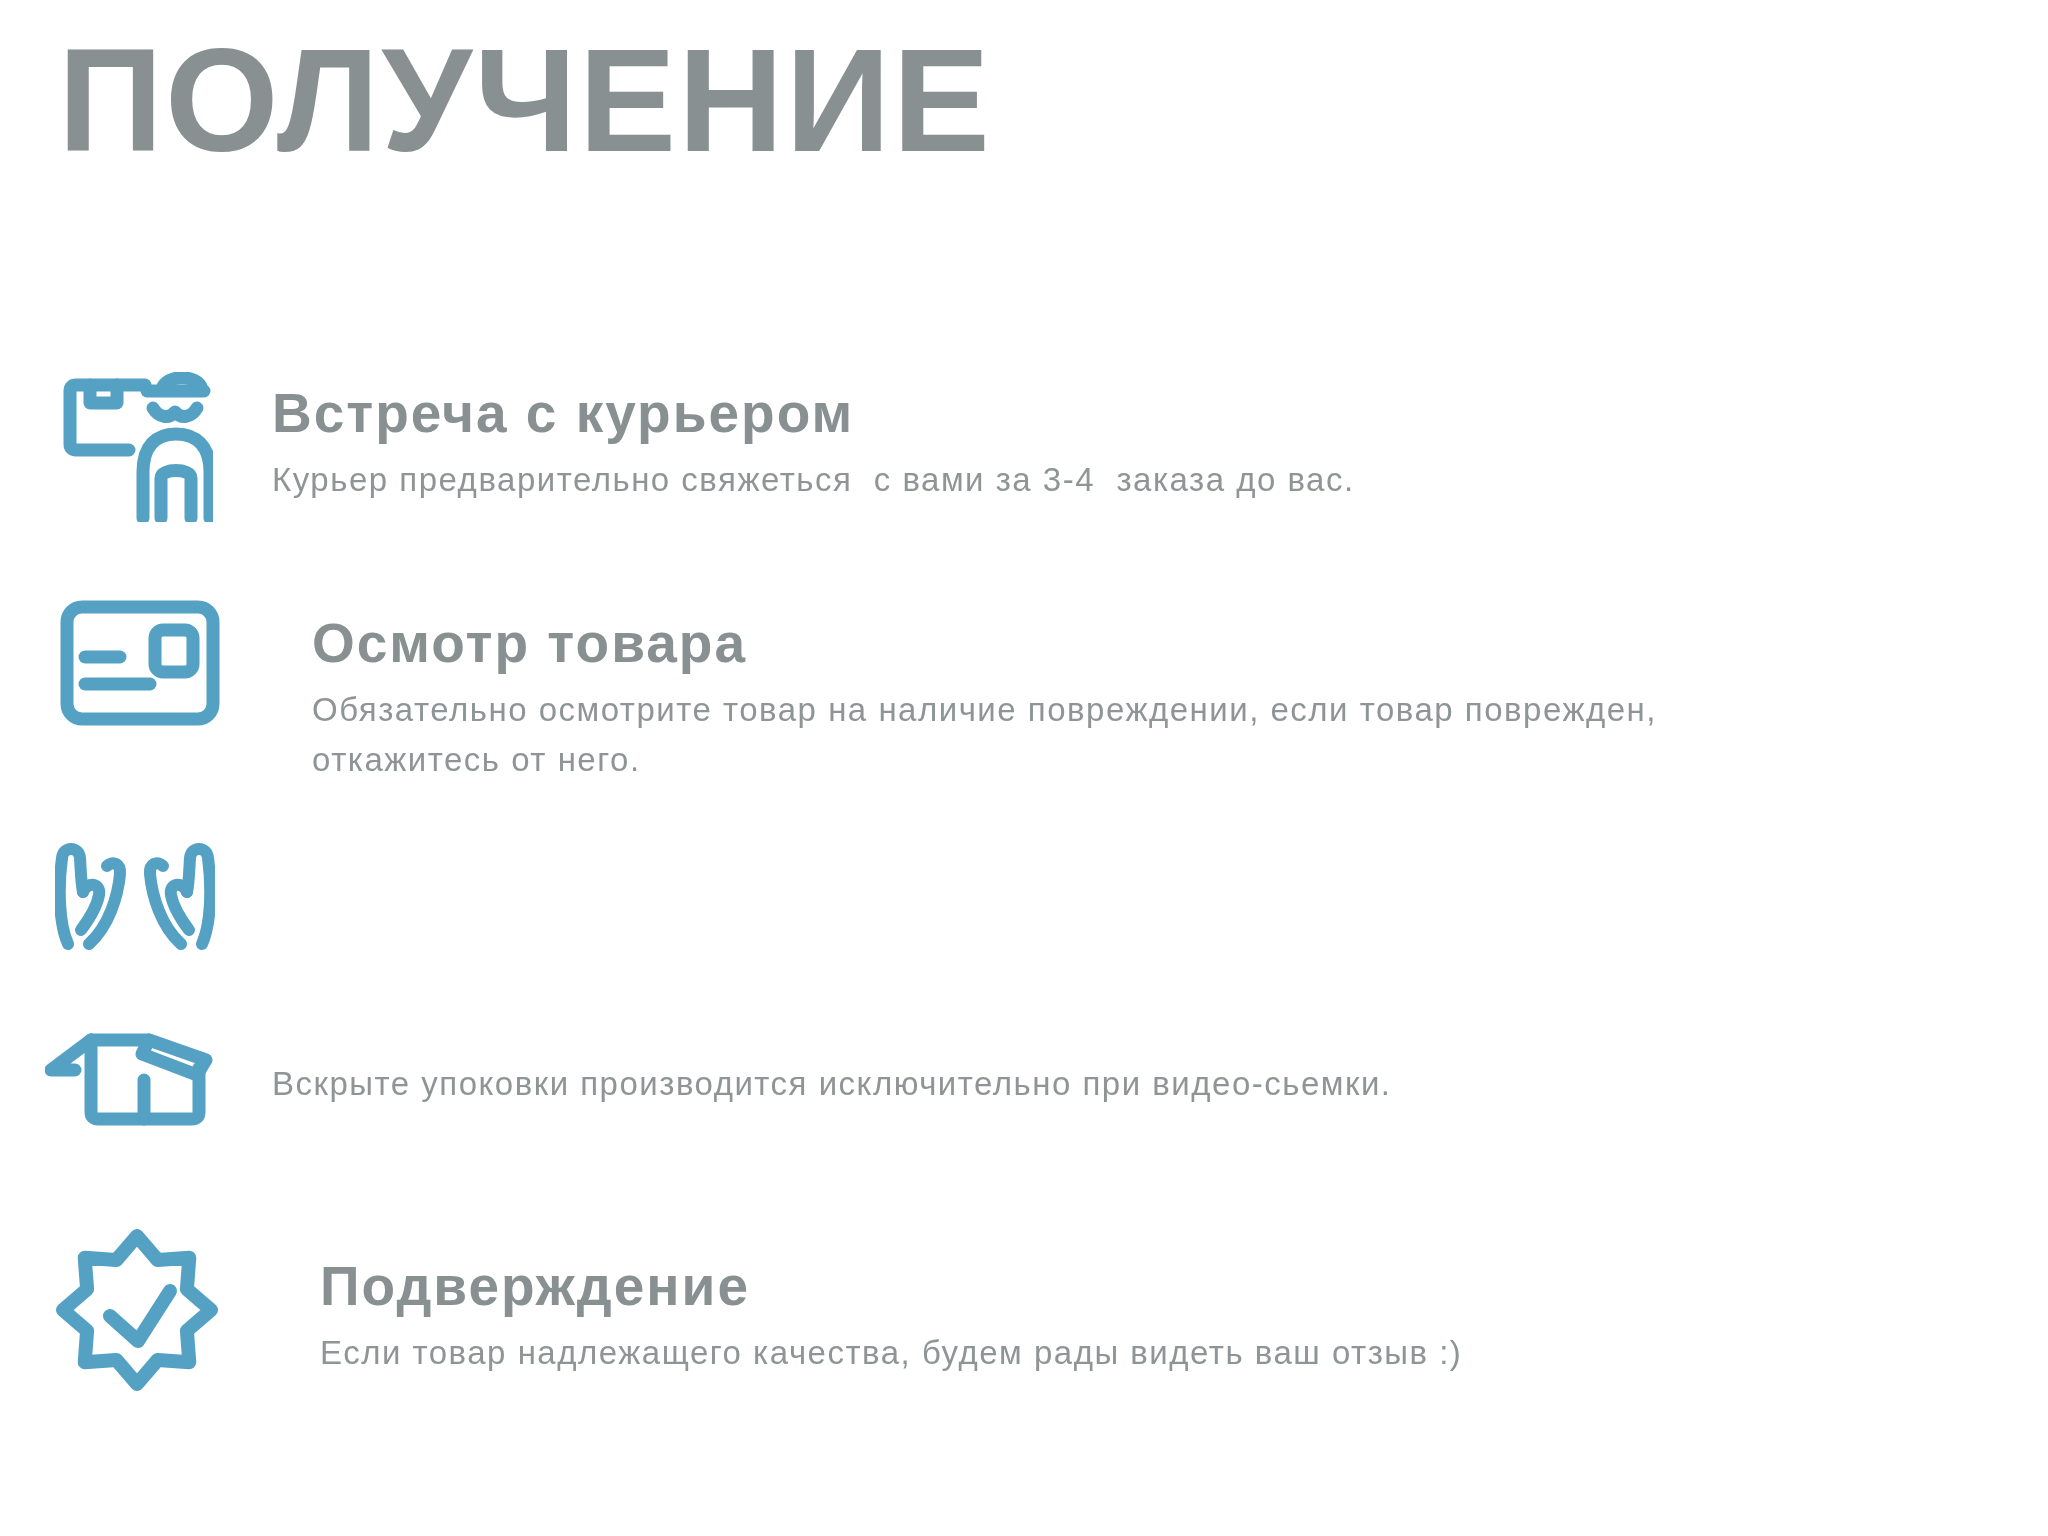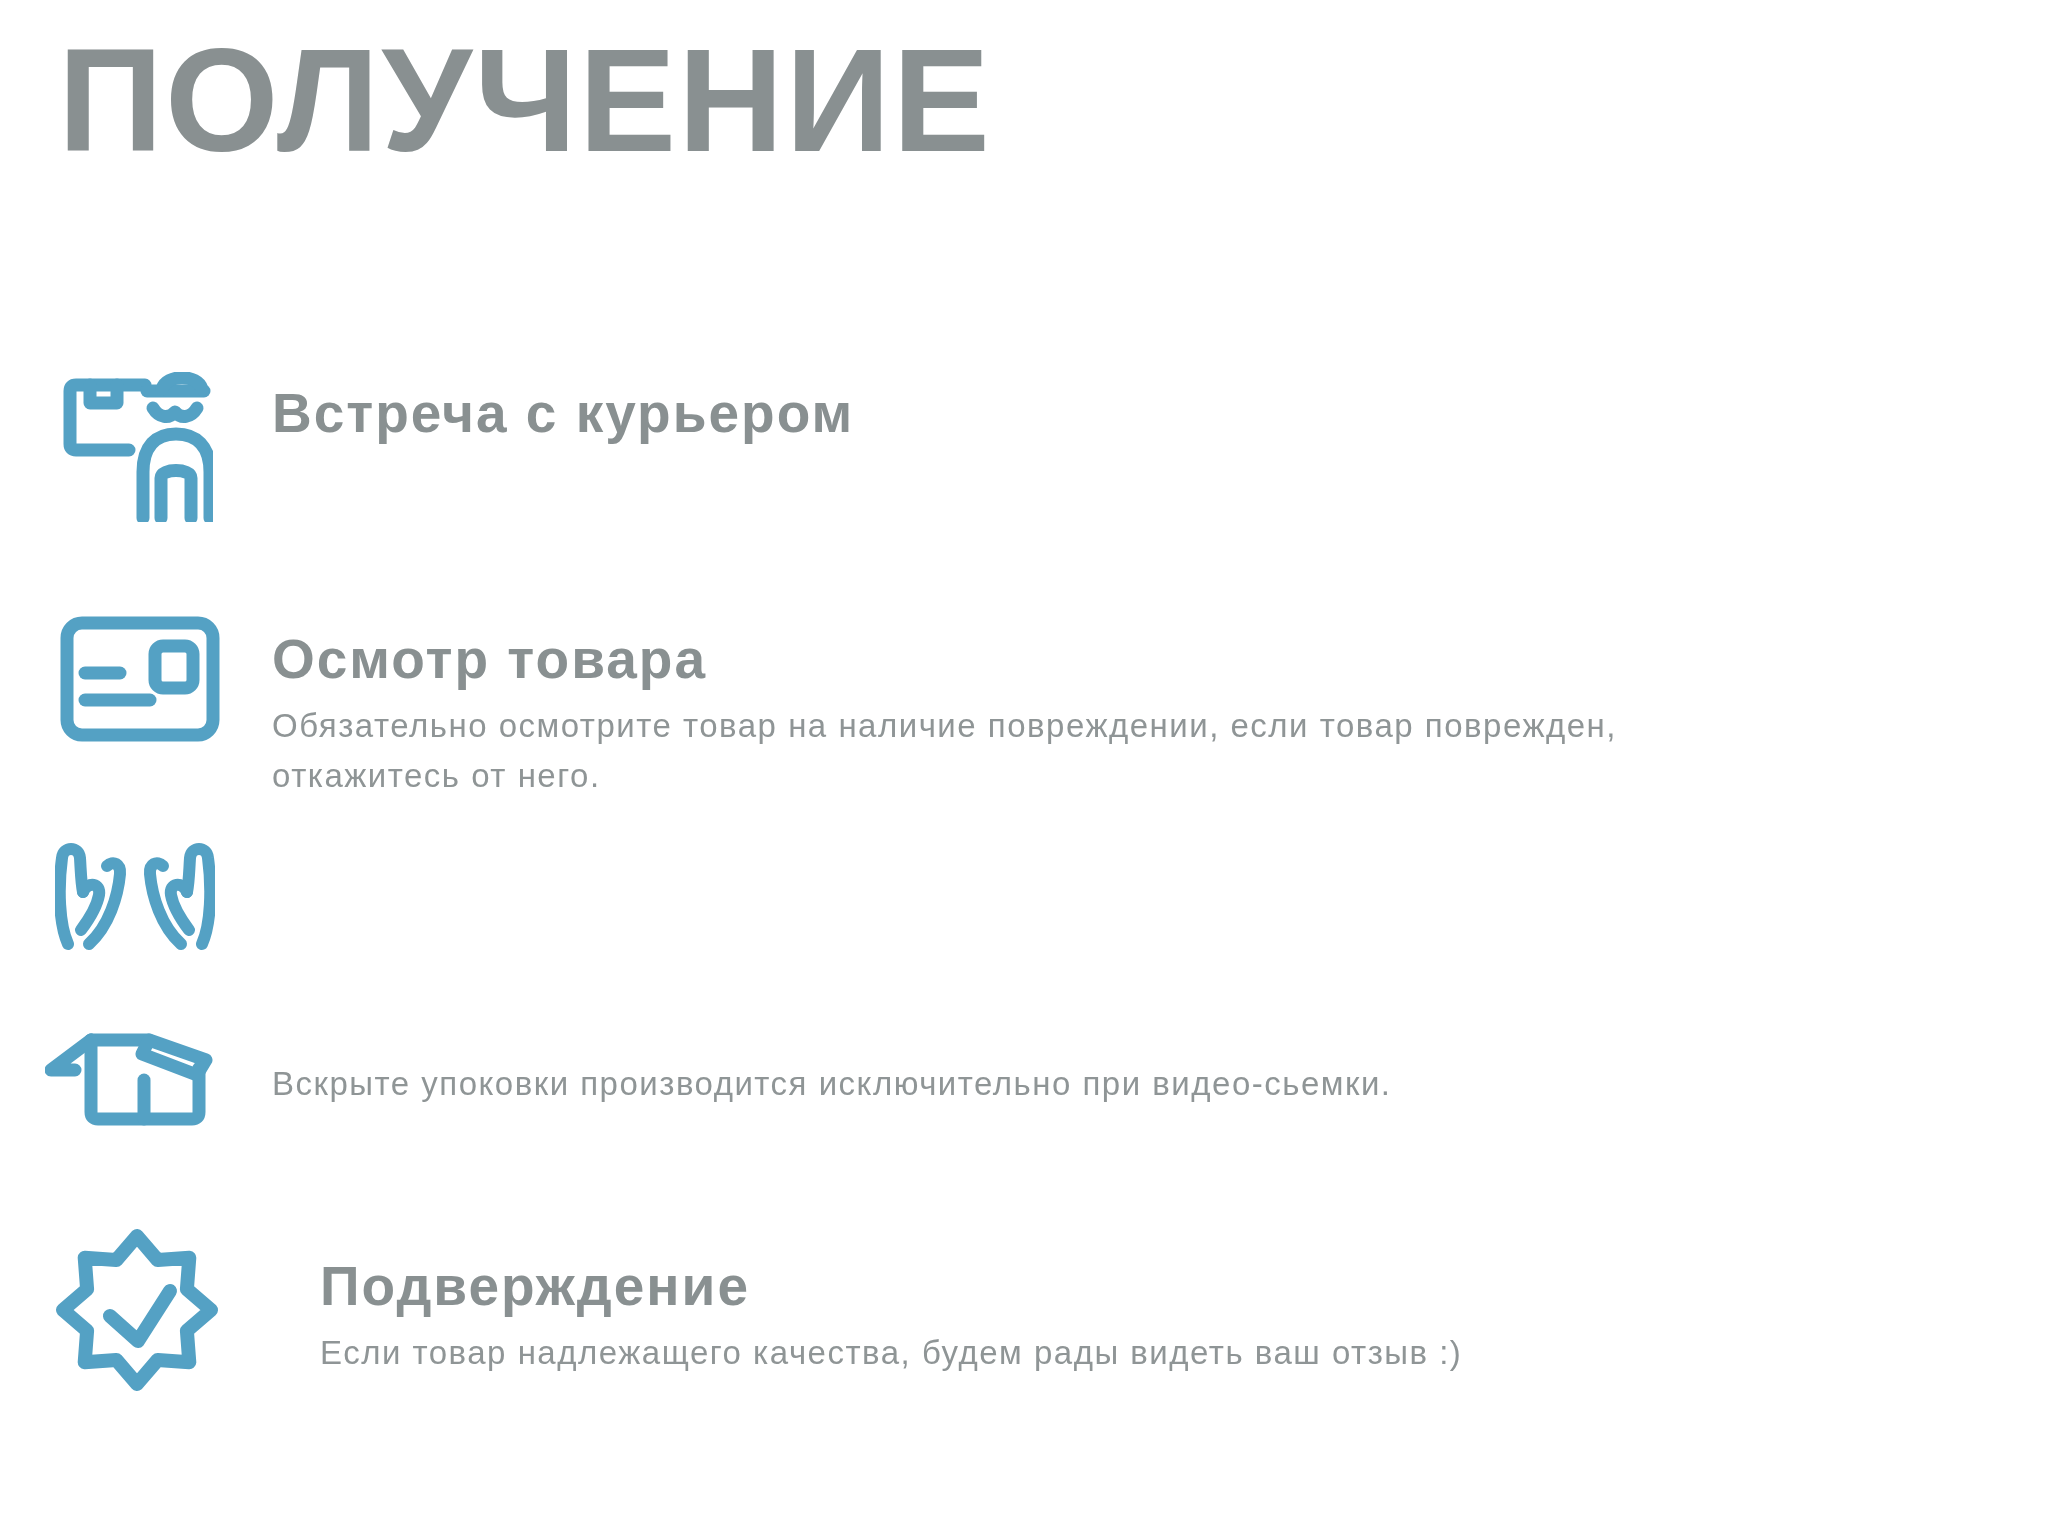--- a/index.html
+++ b/index.html
@@ -46,21 +46,21 @@
   }
   .step .text p{
     margin-top:11px;
     font-size:33px;
     line-height:50px;
     letter-spacing:1.5px;
     color:var(--body-text);
     white-space:pre-wrap;
   }
   
-  .s1{top:372px;} .s2{top:616px;} .s3{top:838px;} .s4{top:1028px;} .s5{top:1227px;}
+  .s1{top:372px;} .s2{top:600px;gap:40px;} .s3{top:838px;} .s4{top:1028px;} .s5{top:1227px;}
   
   .s1 .text{padding-top:10px;}
   .s2 .text{padding-top:12px;}
   .s3 .text{padding-top:12px;}
   .s4 .text{padding-top:20px;}
   .s5 .text{padding-top:28px;margin-left:48px;}
   
   .icon-courier{margin-left:0;}
   .icon-card{margin-left:-3px;}
   .icon-hands{margin-left:-8px;}
@@ -79,20 +79,21 @@
       <path d="M27 13 V31 H54 V13"></path>
       <path d="M84 19 H141"></path>
       <path d="M99 17 C103 2 135 2 139 17"></path>
       <path d="M90 36 C96 46 106 47 112 40 C118 47 128 46 134 36"></path>
       <path d="M80 146 V100 C80 74 93 62 113 62 C133 62 147 74 147 100 V146"></path>
       <path d="M98 146 V106 C98 96 128 96 128 106 V146"></path>
     </svg>
   </div>
   <div class="text">
     <h2>Встреча с курьером</h2>
+    <p>Курьер предварительно свяжеться  с вами за 3-4  заказа до вас.</p>
   </div>
 </section>
 
 <section class="step s2">
   <div class="icon-cell">
     <svg class="icon icon-card" width="160" height="126" viewBox="0 0 160 126" fill="none" stroke="currentColor" stroke-width="13" stroke-linecap="round" stroke-linejoin="round">
       <rect x="7" y="7" width="146" height="112" rx="15"></rect>
       <rect x="95" y="30" width="38" height="42" rx="8"></rect>
       <path d="M25 57 H60"></path>
       <path d="M25 84 H90"></path>

